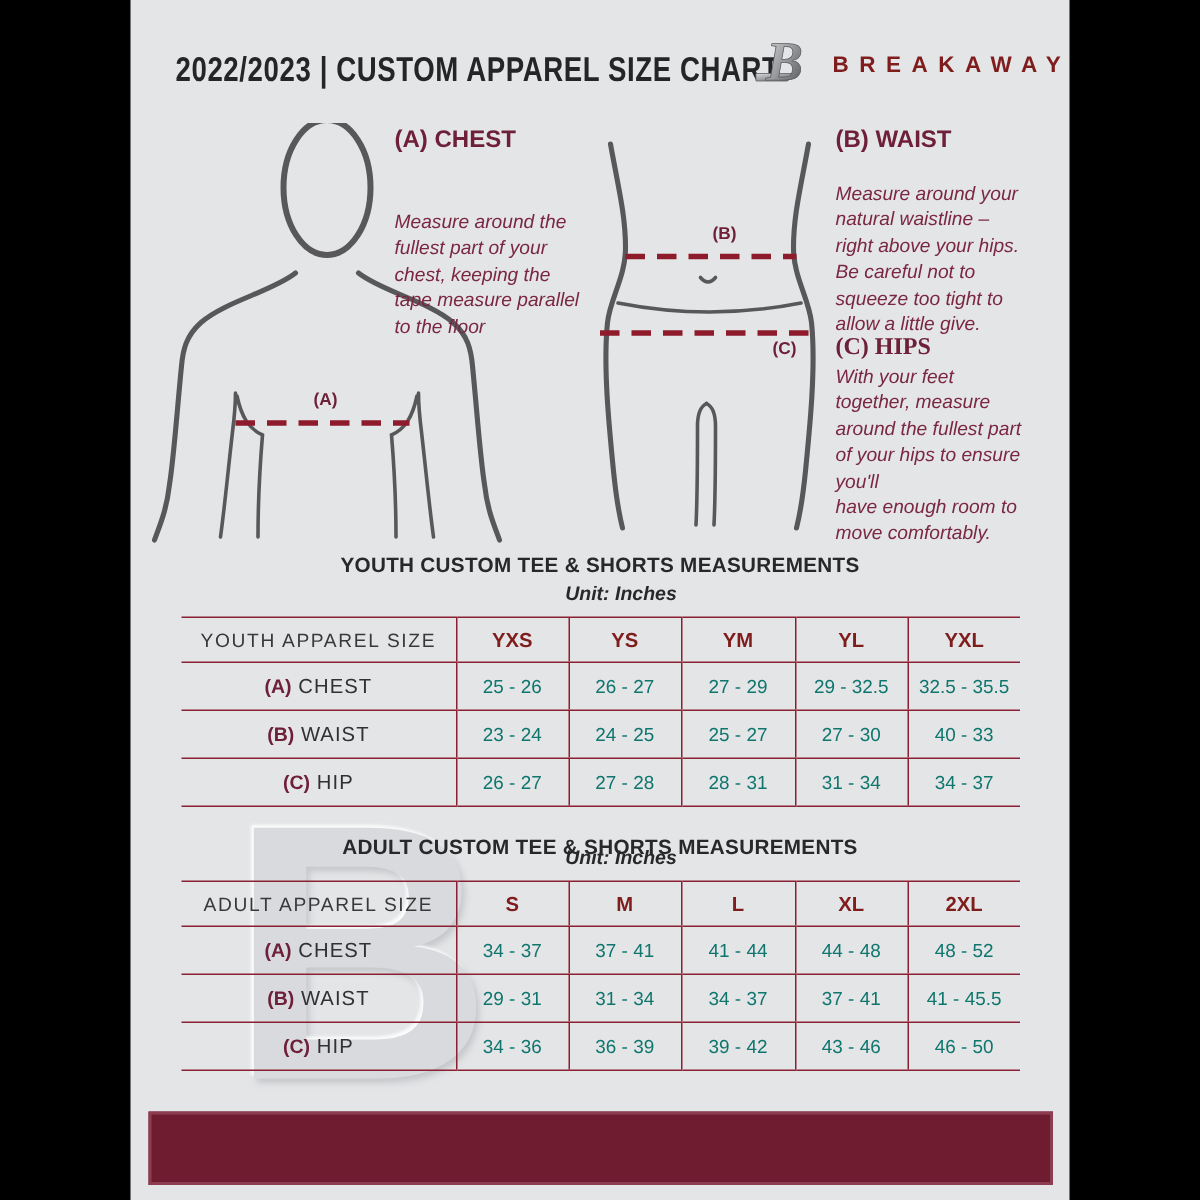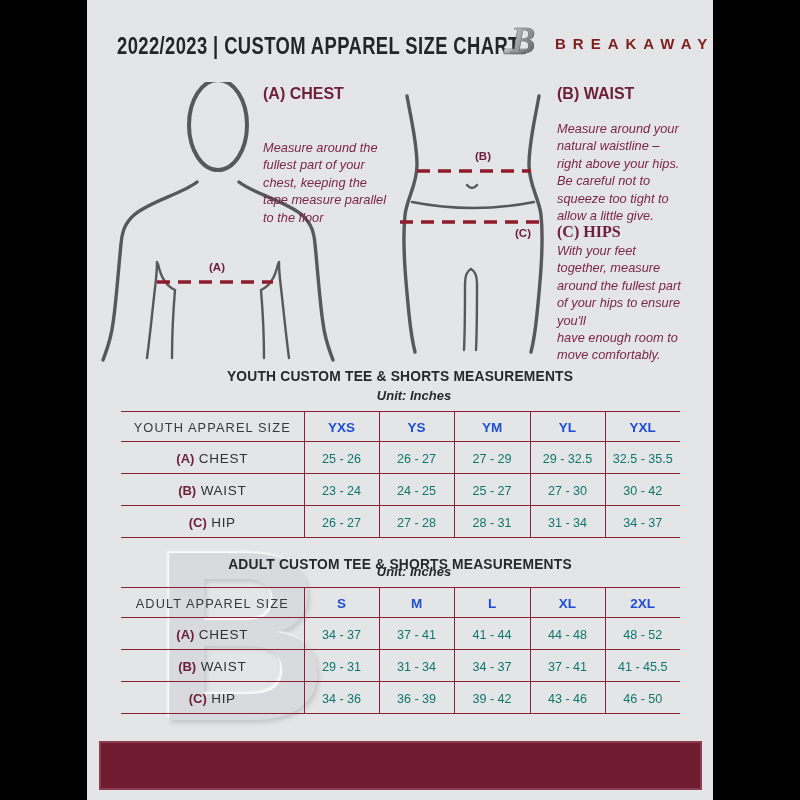--- a/index.html
+++ b/index.html
@@ -31,21 +31,21 @@
   .sec-unit{position:absolute;left:0;width:654px;text-align:center;font-size:13px;
     font-style:italic;font-weight:700;color:#26282a;}
 
   
   table.sizes{position:absolute;left:34px;border-collapse:collapse;table-layout:fixed;width:559px;}
   table.sizes td{border-top:1.6px solid #8a2133;border-bottom:1.6px solid #8a2133;
     padding:0;text-align:center;vertical-align:middle;background:transparent;}
   table.sizes td + td{border-left:1.6px solid #8a2133;}
   td.rowhead{text-align:left;padding-left:13px;}
   .col-title{font-size:12.8px;color:#38393b;letter-spacing:1.1px;}
-  .size-head{font-size:13.5px;font-weight:800;color:#1d4ed8;}
+  .size-head{font-size:13.5px;font-weight:800;color:#7f1d1d;}
   .row-key{font-size:13px;font-weight:800;color:#6e2039;}
   .row-name{font-size:13.5px;color:#2f3133;letter-spacing:.7px;}
   .cell-val{font-size:12.6px;color:#0f766e;}
   tr.hdr td{height:29px;}
   tr.datarow td{height:31px;}
 
   
   .footer-bar{position:absolute;left:12px;top:741px;width:599px;height:45px;
     background:#6f1c30;border:2px solid #8d3d52;}
 
@@ -155,21 +155,21 @@
         <td><span class="cell-val">27 - 29</span></td>
         <td><span class="cell-val">29 - 32.5</span></td>
         <td><span class="cell-val">32.5 - 35.5</span></td>
       </tr>
       <tr class="datarow">
         <td class="rowhead"><span class="row-key">(B)</span> <span class="row-name">WAIST</span></td>
         <td><span class="cell-val">23 - 24</span></td>
         <td><span class="cell-val">24 - 25</span></td>
         <td><span class="cell-val">25 - 27</span></td>
         <td><span class="cell-val">27 - 30</span></td>
-        <td><span class="cell-val">30 - 42</span></td>
+        <td><span class="cell-val">40 - 33</span></td>
       </tr>
       <tr class="datarow">
         <td class="rowhead"><span class="row-key">(C)</span> <span class="row-name">HIP</span></td>
         <td><span class="cell-val">26 - 27</span></td>
         <td><span class="cell-val">27 - 28</span></td>
         <td><span class="cell-val">28 - 31</span></td>
         <td><span class="cell-val">31 - 34</span></td>
         <td><span class="cell-val">34 - 37</span></td>
       </tr>
     </tbody>

